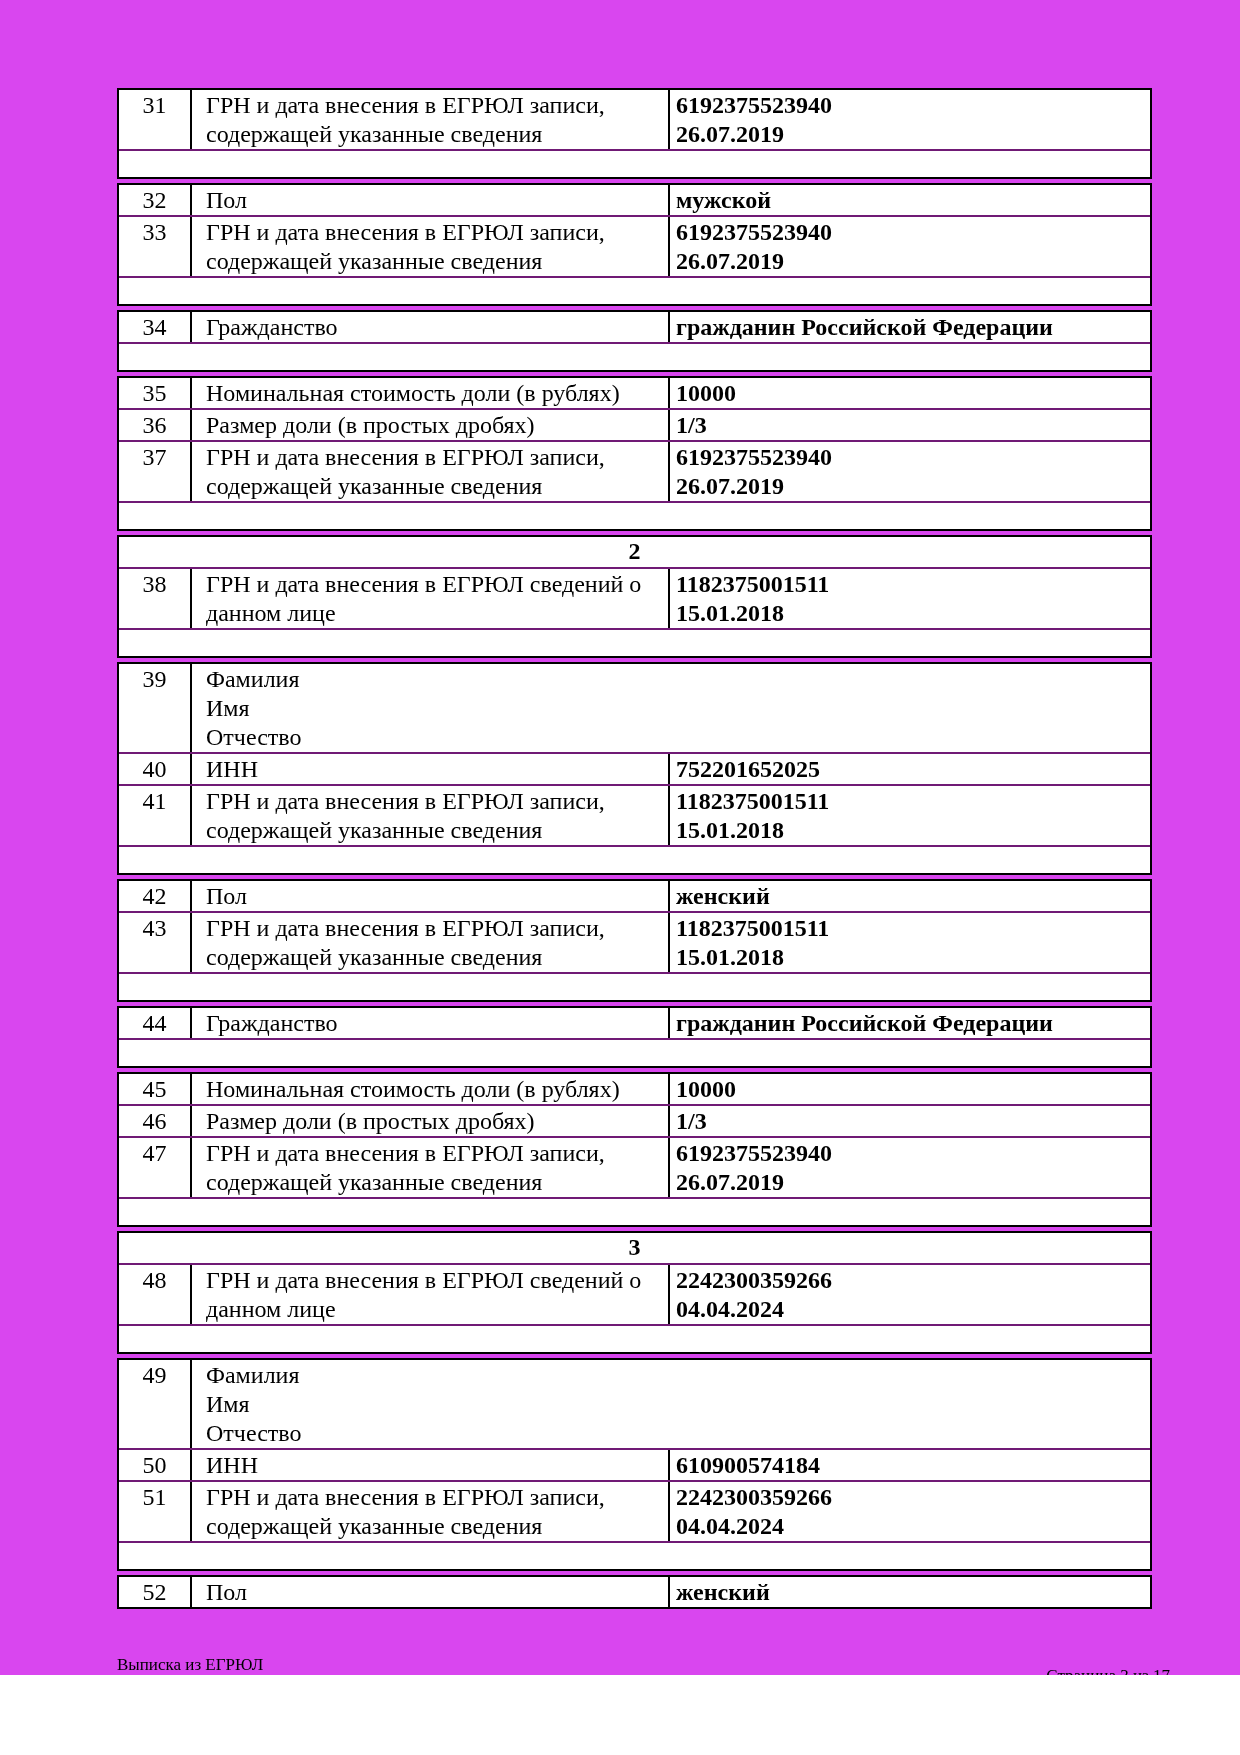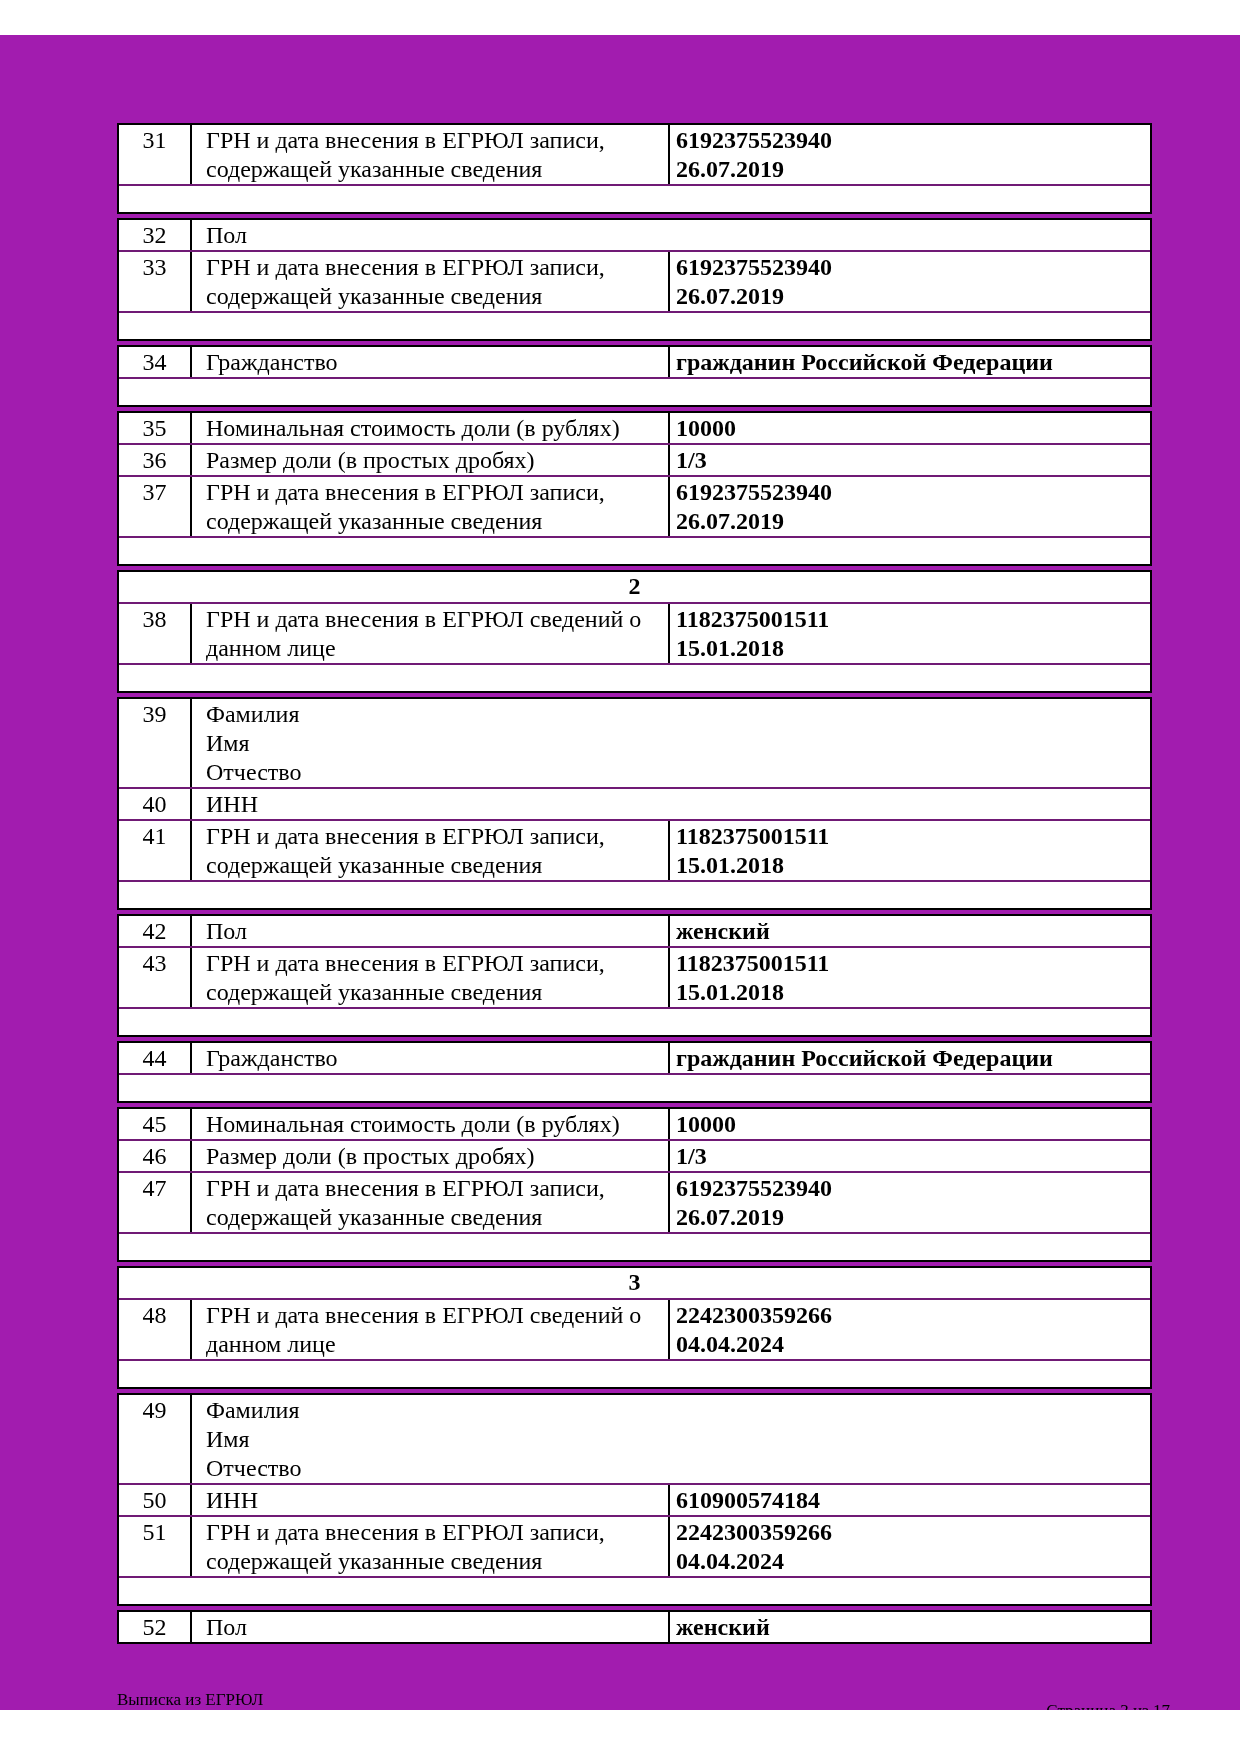--- a/index.html
+++ b/index.html
@@ -1,24 +1,23 @@
 <!DOCTYPE html>
 <html lang="ru"><head>
 <meta charset="utf-8">
 <style>
   * { margin:0; padding:0; box-sizing:border-box; }
   html,body { background:#ffffff; }
   .page {
     position:relative;
     width:1240px; height:1675px;
-    background:#a21caf;
+    background:#d946ef;
     color:#000000;
     font-family:"Liberation Serif","DejaVu Serif",serif;
     overflow:hidden;
-    margin-top:35px;
   }
 
   
   .egrul-table {
     position:absolute;
     left:117px; top:88px;
     width:1035px;
     font-size:24px;
   }
   .table-block {
@@ -72,20 +71,21 @@
 содержащей указанные сведения</div>
           <div class="cell value">6192375523940
 26.07.2019</div>
         </div>
         <div class="row spacer-row"></div>
       </div>
       <div class="table-block">
         <div class="row data-row">
           <div class="cell num">32</div>
           <div class="cell label">Пол</div>
+          <div class="cell value">мужской</div>
         </div>
         <div class="row data-row">
           <div class="cell num">33</div>
           <div class="cell label">ГРН и дата внесения в ЕГРЮЛ записи,
 содержащей указанные сведения</div>
           <div class="cell value">6192375523940
 26.07.2019</div>
         </div>
         <div class="row spacer-row"></div>
       </div>
@@ -131,20 +131,21 @@
       <div class="table-block">
         <div class="row data-row">
           <div class="cell num">39</div>
           <div class="cell label">Фамилия
 Имя
 Отчество</div>
         </div>
         <div class="row data-row">
           <div class="cell num">40</div>
           <div class="cell label">ИНН</div>
+          <div class="cell value">752201652025</div>
         </div>
         <div class="row data-row">
           <div class="cell num">41</div>
           <div class="cell label">ГРН и дата внесения в ЕГРЮЛ записи,
 содержащей указанные сведения</div>
           <div class="cell value">1182375001511
 15.01.2018</div>
         </div>
         <div class="row spacer-row"></div>
       </div>

